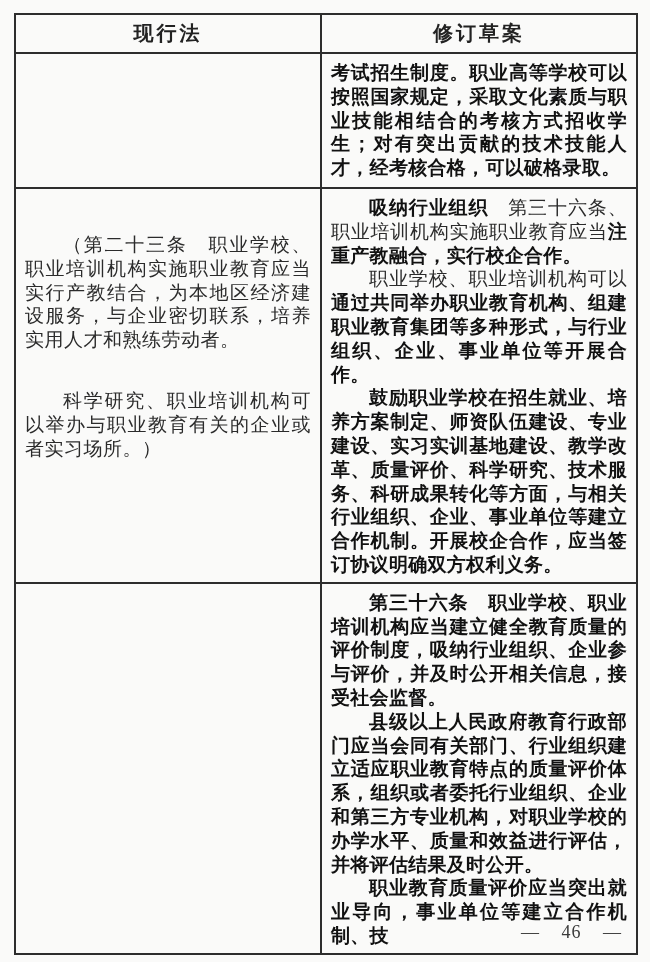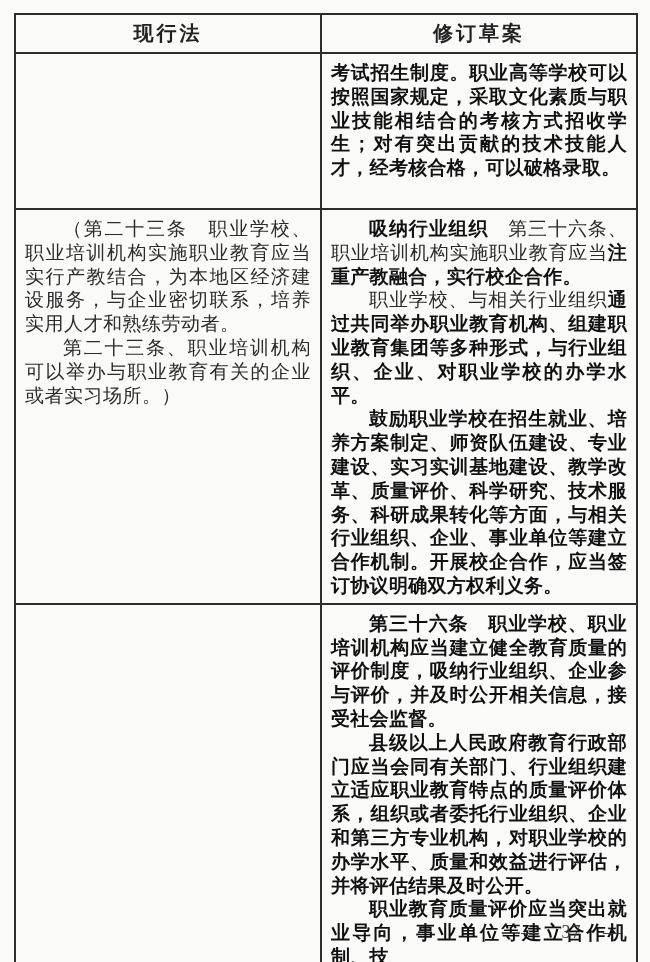--- a/index.html
+++ b/index.html
@@ -24,21 +24,21 @@
     table-layout: fixed;
   }
   .law-table th,
   .law-table td {
     border: 2px solid #2d2d2d;
     vertical-align: top;
     padding: 7px 9px 5px 9px;
     overflow: hidden;
   }
   .law-table thead tr { height: 39px; }
-  .law-table tbody tr:nth-child(1) { height: 156px; }
+  .law-table tbody tr:nth-child(1) { height: 135px; }
   .law-table tbody tr:nth-child(2) { height: 374px; }
   .law-table tbody tr:nth-child(3) { height: 347px; }
   .law-table th {
     font-size: 20px;
     font-weight: 700;
     text-align: center;
     vertical-align: middle;
     letter-spacing: 3px;
     padding: 0;
     color: #222;
@@ -57,20 +57,21 @@
   
   .seg-b {
     font-weight: 700;
     font-family: "Liberation Sans", "DejaVu Sans", sans-serif;
     color: #111;
   }
   
   .cell-left .para {
     color: #3e3e3e;
     letter-spacing: 0.5px;
+    margin-top: 37px;
   }
   .page-number {
     position: absolute;
     left: 0;
     top: 922px;
     width: 622px;
     text-align: right;
     font-size: 18px;
     color: #3a3a3a;
     letter-spacing: 1px;
@@ -94,32 +95,32 @@
   <tbody id="table-body">
       <tr>
         <td class="cell-left"></td>
         <td class="cell-right">
           <p class="para no-indent"><span class="seg-b">考试招生制度。职业高等学校可以按照国家规定，采取文化素质与职业技能相结合的考核方式招收学生；对有突出贡献的技术技能人才，经考核合格，可以破格录取。</span></p>
         </td>
       </tr>
       <tr>
         <td class="cell-left">
           <p class="para"><span class="seg">（第二十三条　职业学校、职业培训机构实施职业教育应当实行产教结合，为本地区经济建设服务，与企业密切联系，培养实用人才和熟练劳动者。</span></p>
-          <p class="para"><span class="seg">第二十三条、职业培训机构可以举办与职业教育有关的企业或者实习场所。）</span></p>
+          <p class="para"><span class="seg">科学研究、职业培训机构可以举办与职业教育有关的企业或者实习场所。）</span></p>
         </td>
         <td class="cell-right">
           <p class="para"><span class="seg-b">吸纳行业组织</span><span class="seg">　第三十六条、职业培训机构实施职业教育应当</span><span class="seg-b">注重产教融合，实行校企合作。</span></p>
-          <p class="para"><span class="seg">职业学校、与相关行业组织</span><span class="seg-b">通过共同举办职业教育机构、组建职业教育集团等多种形式，与行业组织、企业、对职业学校的办学水平。</span></p>
+          <p class="para"><span class="seg">职业学校、职业培训机构可以</span><span class="seg-b">通过共同举办职业教育机构、组建职业教育集团等多种形式，与行业组织、企业、事业单位等开展合作。</span></p>
           <p class="para"><span class="seg-b">鼓励职业学校在招生就业、培养方案制定、师资队伍建设、专业建设、实习实训基地建设、教学改革、质量评价、科学研究、技术服务、科研成果转化等方面，与相关行业组织、企业、事业单位等建立合作机制。开展校企合作，应当签订协议明确双方权利义务。</span></p>
         </td>
       </tr>
       <tr>
         <td class="cell-left"></td>
         <td class="cell-right">
           <p class="para"><span class="seg-b">第三十六条</span><span class="seg">　</span><span class="seg-b">职业学校、职业培训机构应当建立健全教育质量的评价制度，吸纳行业组织、企业参与评价，并及时公开相关信息，接受社会监督。</span></p>
           <p class="para"><span class="seg-b">县级以上人民政府教育行政部门应当会同有关部门、行业组织建立适应职业教育特点的质量评价体系，组织或者委托行业组织、企业和第三方专业机构，对职业学校的办学水平、质量和效益进行评估，并将评估结果及时公开。</span></p>
           <p class="para"><span class="seg-b">职业教育质量评价应当突出就业导向，事业单位等建立合作机制、技</span></p>
         </td>
       </tr>
     </tbody>
 </table>
 
-<div class="page-number">— 37 —</div>
+<div class="page-number">— 46 —</div>
 
 </body></html>

